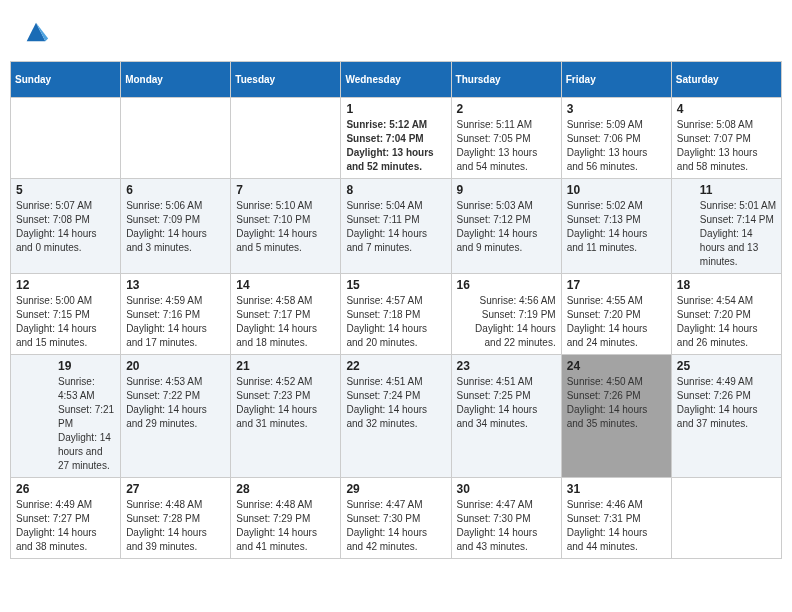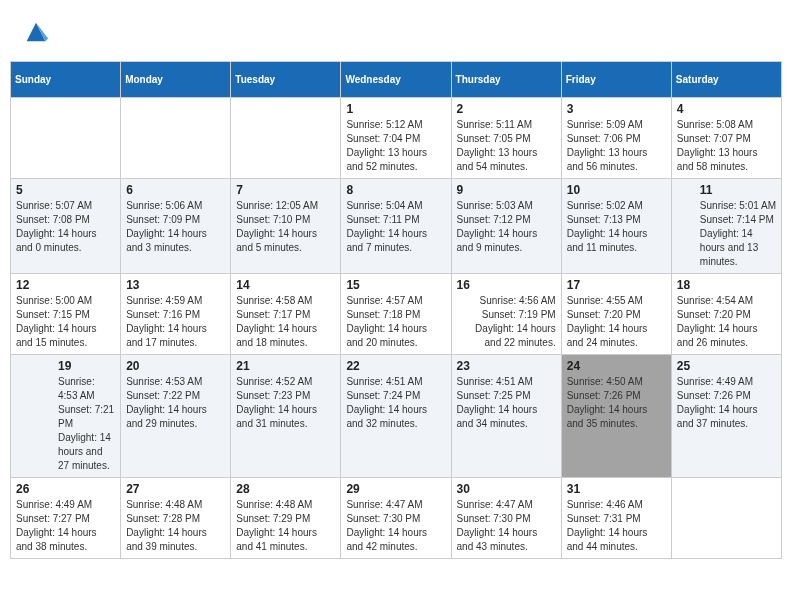--- a/index.html
+++ b/index.html
@@ -122,21 +122,21 @@
         <th>Saturday</th>
       </tr>
   </thead>
   <tbody id="calendar-body">
   <tr>
         <td class="empty-cell"></td>
         <td class="empty-cell"></td>
         <td class="empty-cell"></td>
         <td>
           <div class="day-number">1</div>
-          <div class="day-info" style="white-space: pre-wrap;">Sunrise: 5:12 AM
+          <div class="day-info" style="white-space: pre-wrap; font-weight: bold;">Sunrise: 5:12 AM
 Sunset: 7:04 PM
 Daylight: 13 hours and 52 minutes.</div>
         </td>
         <td>
           <div class="day-number">2</div>
           <div class="day-info" style="white-space: pre-wrap;">Sunrise: 5:11 AM
 Sunset: 7:05 PM
 Daylight: 13 hours and 54 minutes.</div>
         </td>
         <td>
@@ -160,21 +160,21 @@
 Daylight: 14 hours and 0 minutes.</div>
         </td>
         <td style="background-color: rgb(240, 244, 248);">
           <div class="day-number">6</div>
           <div class="day-info" style="white-space: pre-wrap;">Sunrise: 5:06 AM
 Sunset: 7:09 PM
 Daylight: 14 hours and 3 minutes.</div>
         </td>
         <td style="background-color: rgb(240, 244, 248);">
           <div class="day-number">7</div>
-          <div class="day-info" style="white-space: pre-wrap;">Sunrise: 12:05 AM
+          <div class="day-info" style="white-space: pre-wrap;">Sunrise: 5:10 AM
 Sunset: 7:10 PM
 Daylight: 14 hours and 5 minutes.</div>
         </td>
         <td style="background-color: rgb(240, 244, 248);">
           <div class="day-number">8</div>
           <div class="day-info" style="white-space: pre-wrap;">Sunrise: 5:04 AM
 Sunset: 7:11 PM
 Daylight: 14 hours and 7 minutes.</div>
         </td>
         <td style="background-color: rgb(240, 244, 248);">

